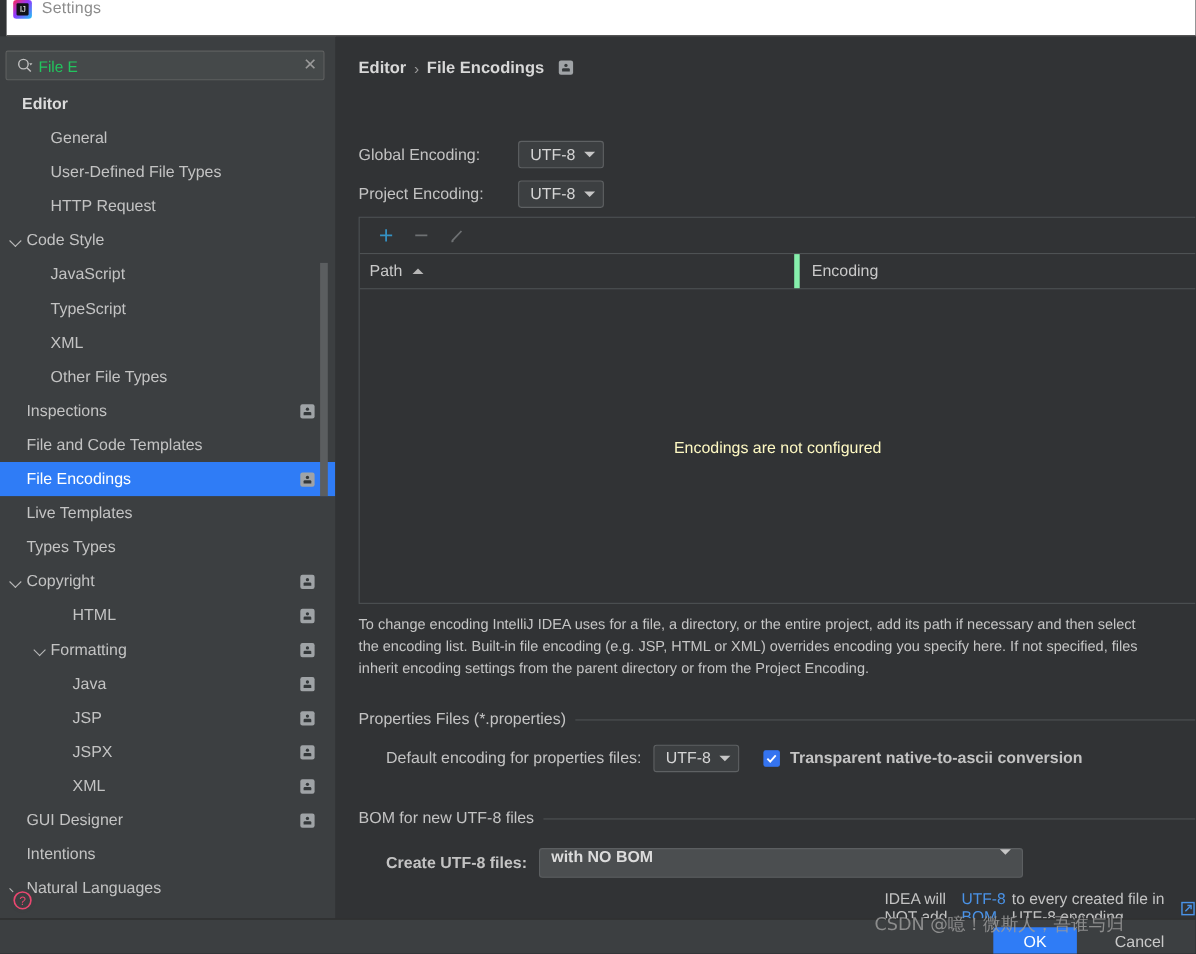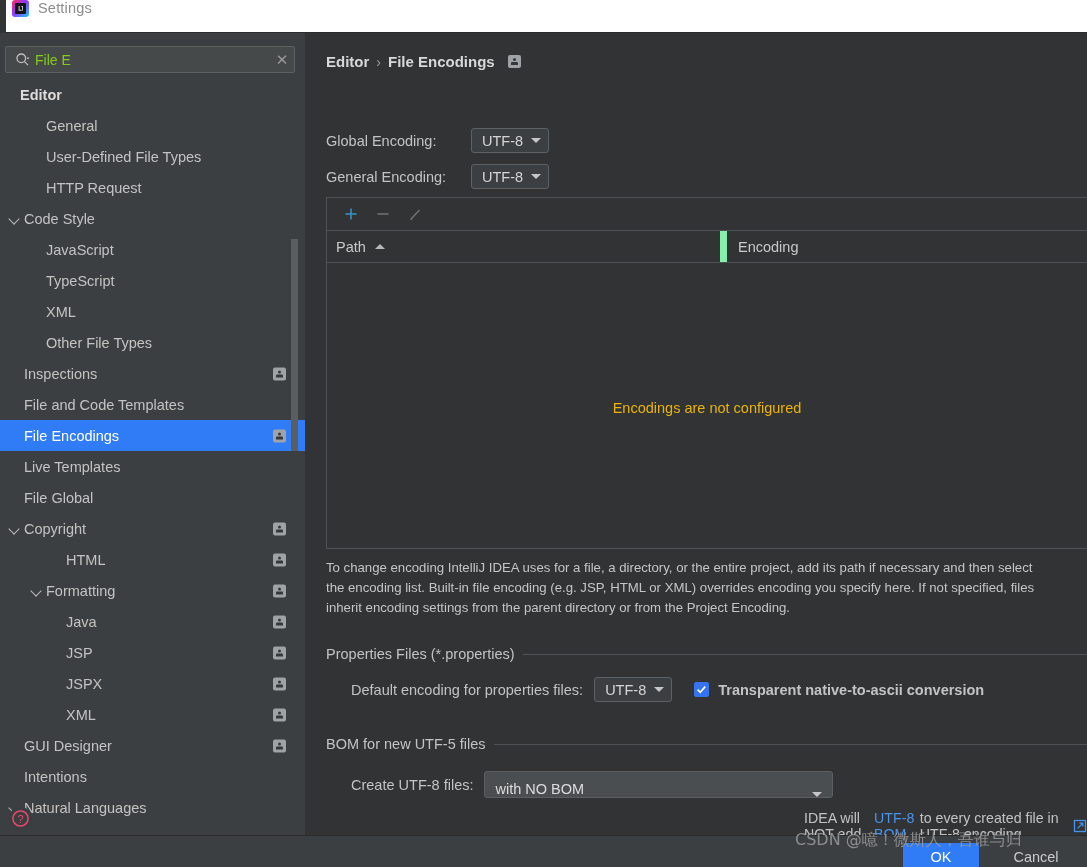--- a/index.html
+++ b/index.html
@@ -56,21 +56,21 @@
   .search-wrap {
     position: absolute; left: 5px; top: 13px; width: 290px; height: 27px;
     background: #45494a;
     border: 1px solid #5e6060;
     border-radius: 2px;
     display: flex; align-items: center;
   }
   .search-icon { width: 22px; margin-left: 5px; flex: none; display: flex; align-items: center; justify-content: center; }
   .search-input {
     flex: 1 1 auto; background: transparent; border: 0; outline: none;
-    color: #84cc16; font-size: 14px; font-family: "Liberation Sans", sans-serif;
+    color: #22c55e; font-size: 14px; font-family: "Liberation Sans", sans-serif;
     padding: 0 2px;
   }
   .search-clear {
     width: 24px; flex: none; text-align: center; color: #9a9a9a; font-size: 15px;
     cursor: pointer; line-height: 1;
   }
 
   .tree {
     position: absolute; left: 0; top: 46px; width: 305px; height: 756px;
     overflow: hidden;
@@ -184,34 +184,34 @@
     width: 32px; height: 28px; display: flex; align-items: center; justify-content: center;
     cursor: pointer;
   }
   .table-head {
     height: 32px; display: flex; align-items: center;
     border-bottom: 1px solid #4e5254;
     font-size: 14.5px; color: #c9c9c9;
   }
   .th-path {
     flex: 0 0 400px; padding-left: 9px; display: flex; align-items: center; gap: 9px;
-    border-right: 7px solid #86efac; height: 100%;
+    border-right: 5px solid #86efac; height: 100%;
   }
   .sort-caret {
     width: 0; height: 0;
     border-left: 5px solid transparent; border-right: 5px solid transparent;
     border-bottom: 5px solid #b7b7b7;
   }
   .th-enc { padding-left: 11px; }
   .table-body {
     position: relative; height: 285px;
   }
   .empty-msg {
     position: absolute; left: 0; top: 137px; width: 760px;
-    text-align: center; font-size: 14.5px; color: #eab308;
+    text-align: center; font-size: 14.5px; color: #fef9c3;
   }
 
   .desc {
     position: absolute; left: 21px; top: 525px; width: 775px;
     font-size: 13.2px; line-height: 20px; color: #c5c5c5;
     white-space: pre-wrap;
   }
 
   
   .group {
@@ -224,23 +224,23 @@
 
   .checkbox {
     width: 15px; height: 15px; border-radius: 2px;
     background: #3574f0; border: 1px solid #3574f0;
     display: inline-flex; align-items: center; justify-content: center;
     flex: none; cursor: pointer;
   }
   .checkbox svg { display: block; }
 
   .combo-wide {
-    height: 27px; width: 349px;
+    height: 27px; width: 440px;
     background: #4b4e50; border: 1px solid #5c5f61; border-radius: 3px;
-    display: flex; align-items: flex-end; justify-content: space-between;
+    display: flex; align-items: flex-start; justify-content: space-between;
     padding: 0 10px; font-size: 14.5px; color: #dcdcdc; cursor: pointer;
   }
 
   .bom-note {
     position: absolute; left: 499px; top: 777px;
     font-size: 14.2px; color: #c3c3c3;
     display: flex; align-items: center; gap: 0px;
   }
   .link { color: #4a93e8; }
   .ext-link-icon { margin-left: 7px; display: inline-flex; }
@@ -350,21 +350,21 @@
             <span class="scope-icon">
               <i></i>
             </span>
           </div>
           <div class="tree-row">
             <span style="display: inline-block; flex: 0 0 auto; width: 24px;"></span>
             <span class="tree-label">Live Templates</span>
           </div>
           <div class="tree-row">
             <span style="display: inline-block; flex: 0 0 auto; width: 24px;"></span>
-            <span class="tree-label">File Global</span>
+            <span class="tree-label">Types Types</span>
           </div>
           <div class="tree-row">
             <span style="display: inline-block; flex: 0 0 auto; width: 8px;"></span>
             <span class="tw open"></span>
             <span class="tree-label">Copyright</span>
             <span class="scope-icon">
               <i></i>
             </span>
           </div>
           <div class="tree-row">
@@ -452,21 +452,21 @@
 
     <div class="enc-row" style="left:21px; top:95px;">
       <span class="enc-label" style="width:145px;">Global Encoding:</span>
       <span class="combo-sm">
         <span>UTF-8</span>
         <span class="caret"></span>
       </span>
     </div>
 
     <div class="enc-row" style="left:21px; top:131px;">
-      <span class="enc-label" style="width:145px;">General Encoding:</span>
+      <span class="enc-label" style="width:145px;">Project Encoding:</span>
       <span class="combo-sm">
         <span>UTF-8</span>
         <span class="caret"></span>
       </span>
     </div>
 
     <div class="table-panel">
       <div class="table-toolbar">
         <span class="tb-btn">
           <svg width="14" height="14" viewBox="0 0 14 14">
@@ -517,25 +517,25 @@
       </span>
       <span class="checkbox" style="margin-left:22px;">
         <svg width="11" height="11" viewBox="0 0 11 11">
           <polyline points="1.6,5.6 4.2,8.3 9.2,2.6" fill="none" stroke="#ffffff" stroke-width="1.7"></polyline>
         </svg>
       </span>
       <span class="enc-label" style="margin-left:9px;font-weight:bold;">Transparent native-to-ascii conversion</span>
     </div>
 
     <div class="group" style="top:703px;">
-      <span class="g-label">BOM for new UTF-5 files</span>
+      <span class="g-label">BOM for new UTF-8 files</span>
       <span class="g-line"></span>
     </div>
 
-    <div class="enc-row" style="left:46px; top:738px;">
+    <div class="enc-row" style="left:46px; top:738px;font-weight:bold;">
       <span class="enc-label" style="margin-right:11px;">Create UTF-8 files:</span>
       <span class="combo-wide">
         <span>with NO BOM</span>
         <span class="caret"></span>
       </span>
     </div>
 
     <div class="bom-note">
       <span>IDEA will NOT add </span>
       <span class="link">UTF-8 BOM</span>

